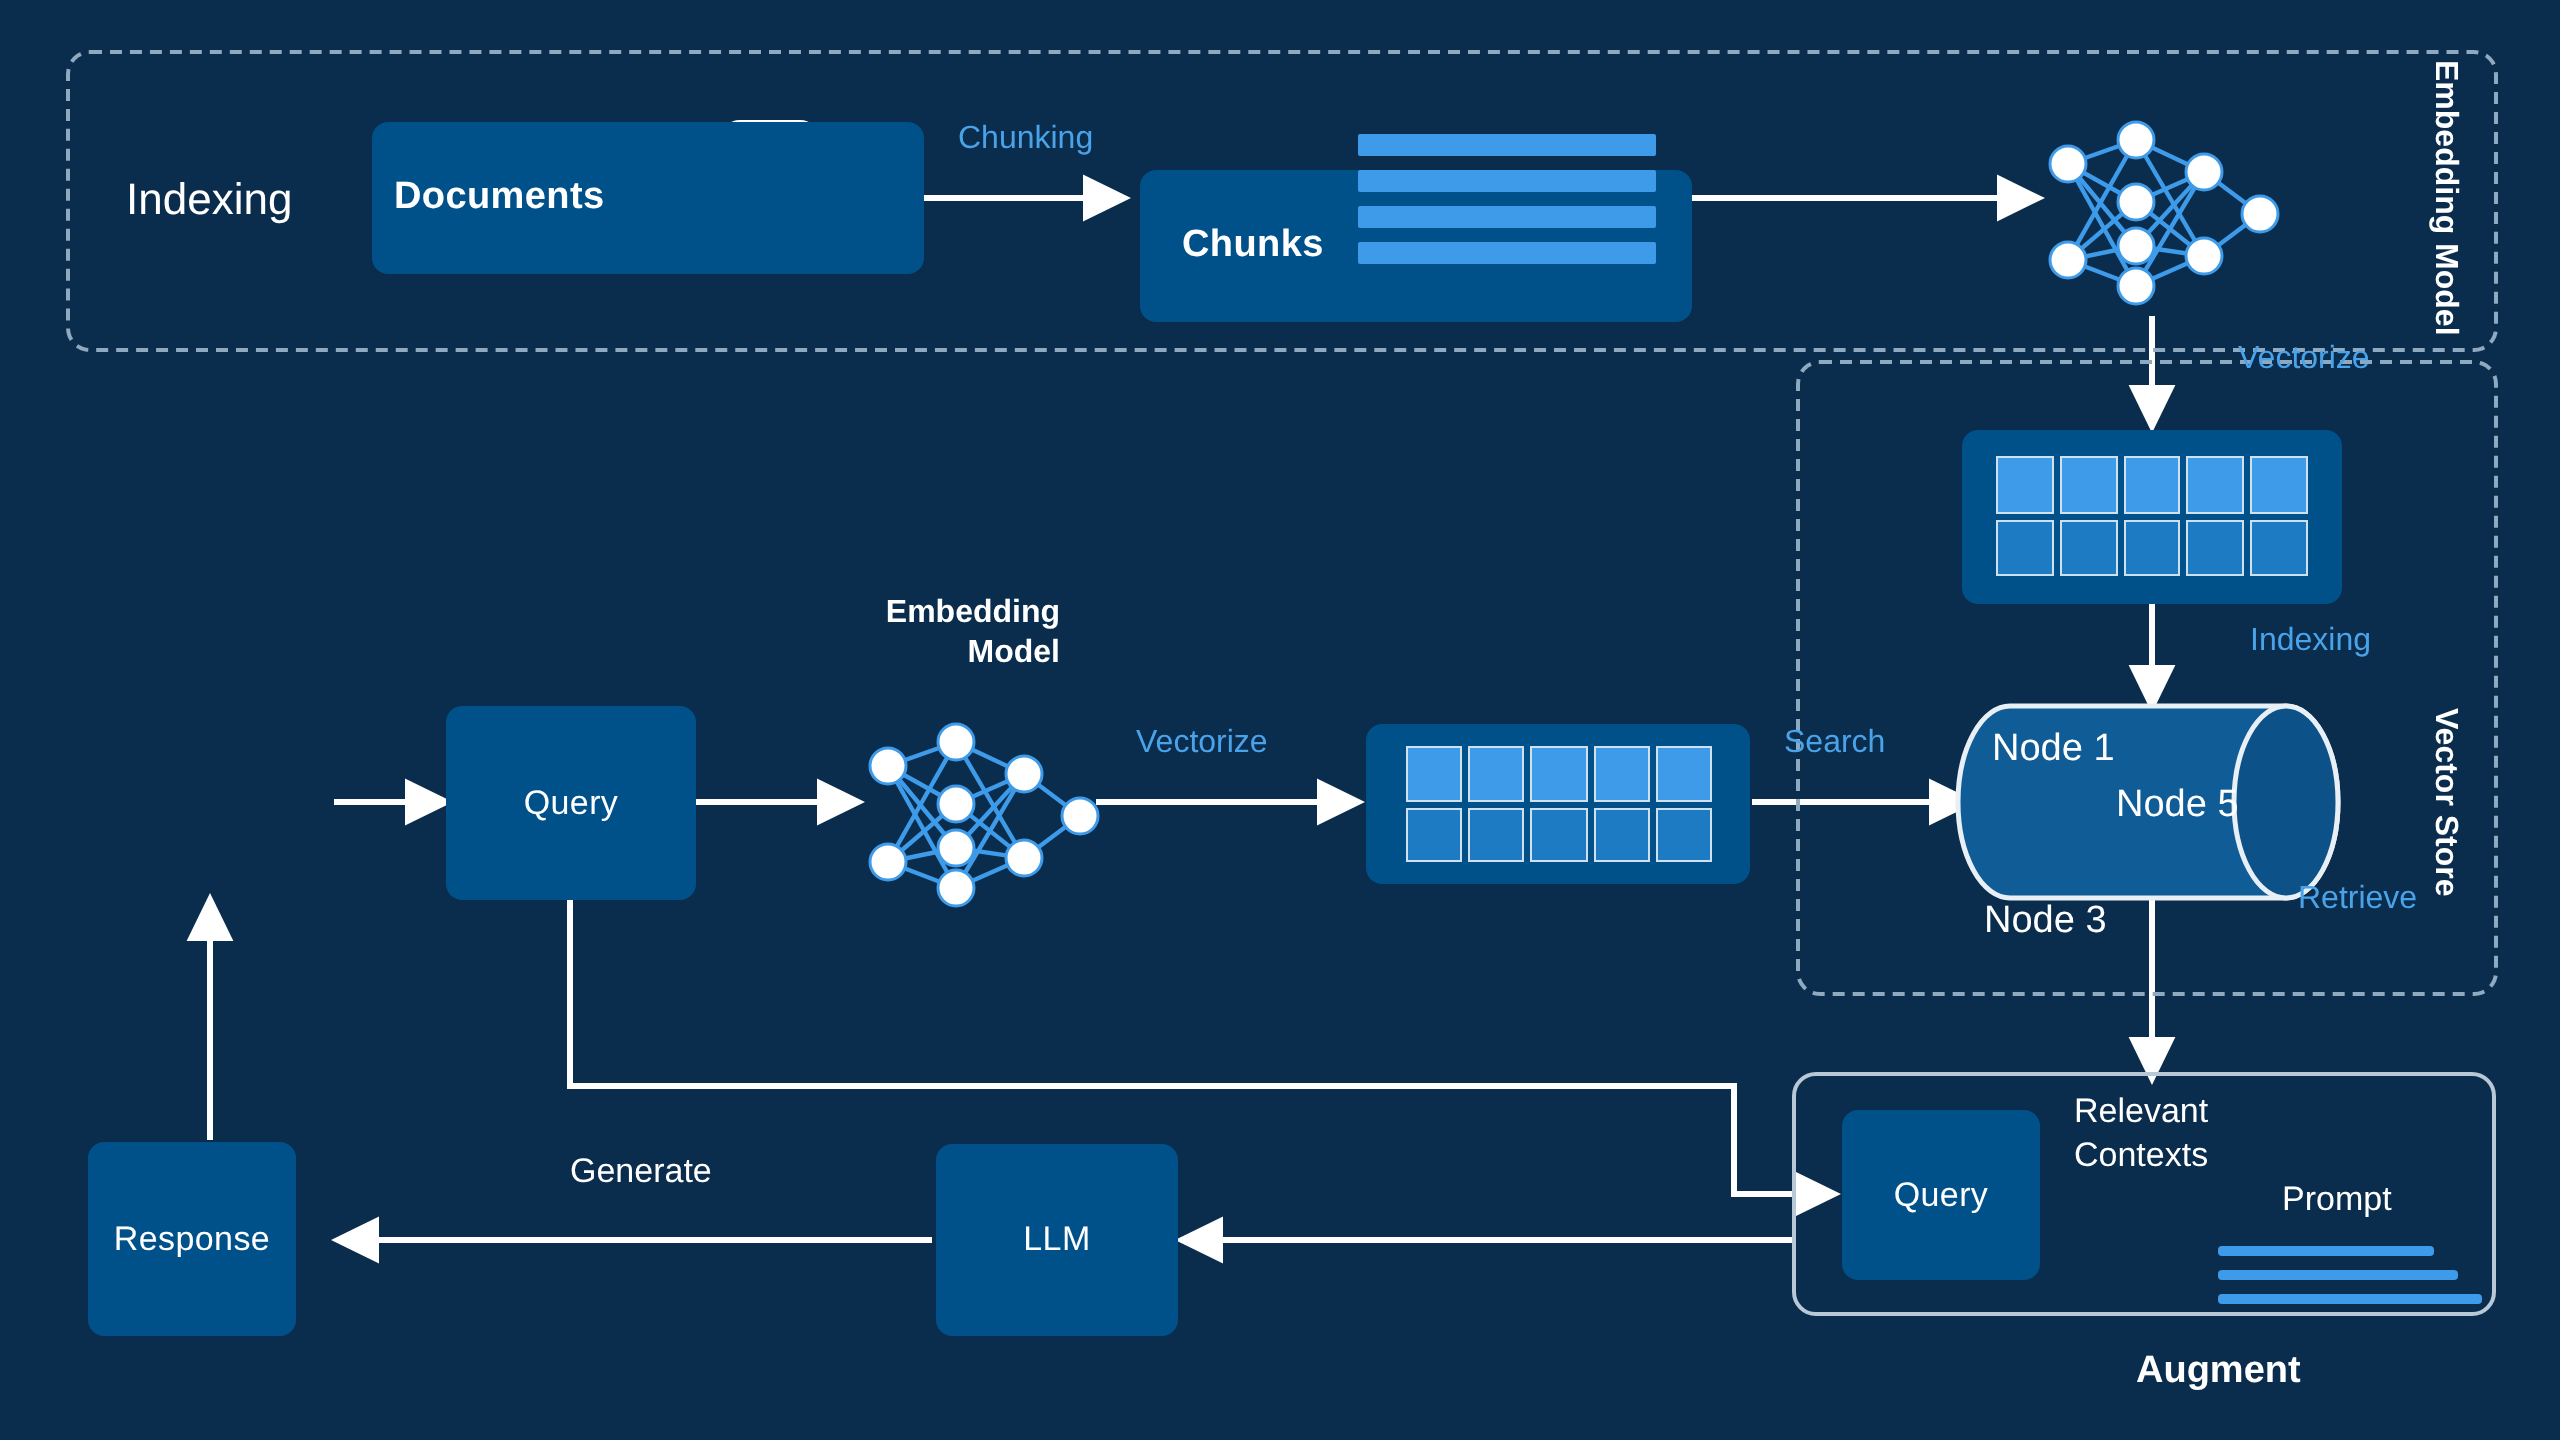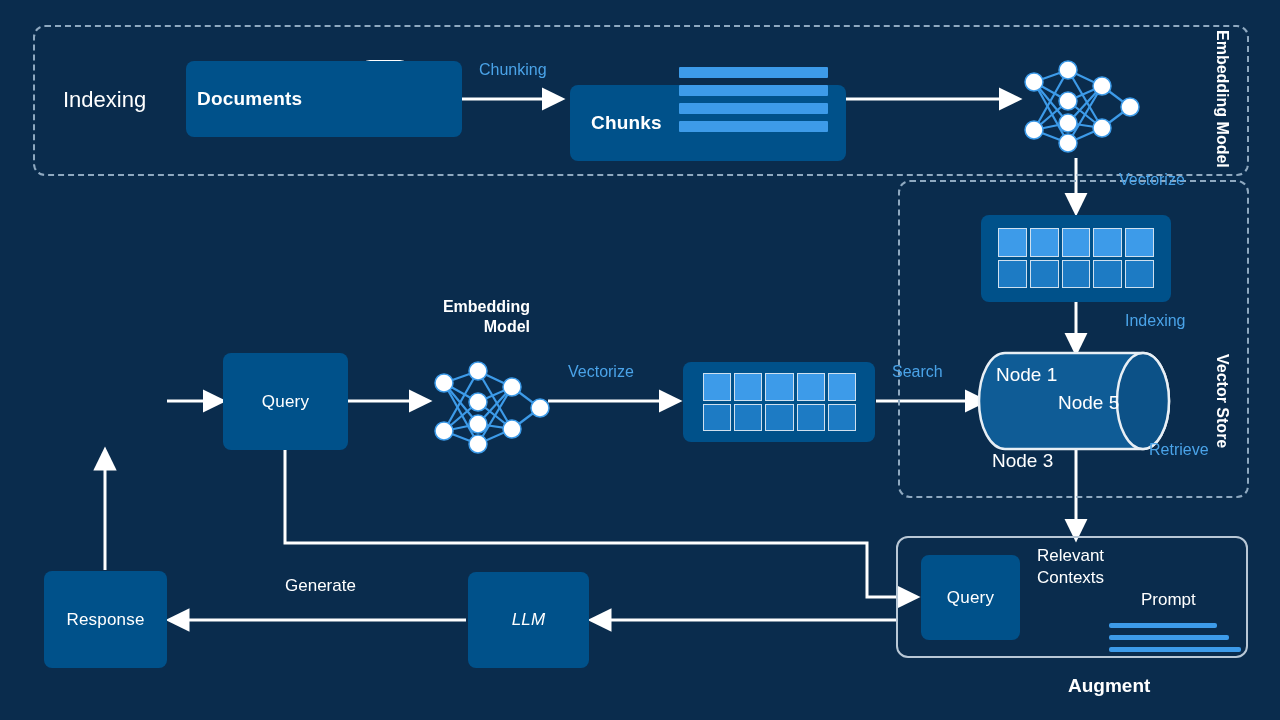--- a/index.html
+++ b/index.html
@@ -259,25 +259,25 @@
   </div>
   <div class="free-label" style="left:1037px;top:545px;font-size:17px;">Relevant
 Contexts</div>
   <div class="free-label" style="left:1141px;top:589px;font-size:17px;">Prompt</div>
   <div class="plines" style="left:1109px;top:623px;">
     <div class="pl" style="width:108px;"></div>
     <div class="pl" style="width:120px;"></div>
     <div class="pl" style="width:132px;"></div>
   </div>
 
-  <div class="node" style="left:468px;top:572px;width:121px;height:96px;font-style:italic;">
+  <div class="node" style="left:468px;top:572px;width:121px;height:96px;">
     <span class="lbl">LLM</span>
   </div>
 
-  <div class="node" style="left:44px;top:571px;width:123px;height:97px;">
+  <div class="node" style="left:44px;top:571px;width:104px;height:97px;">
     <span class="lbl">Response</span>
   </div>
 
   <div class="accent-label" style="left:479px;top:61px;">Chunking</div>
   <div class="accent-label" style="left:1119px;top:171px;">Vectorize</div>
   <div class="accent-label" style="left:1125px;top:312px;">Indexing</div>
   <div class="accent-label" style="left:1129px;top:441px;margin-left:20px;">Retrieve</div>
   <div class="accent-label" style="left:568px;top:363px;">Vectorize</div>
   <div class="accent-label" style="left:892px;top:363px;">Search</div>
   <div class="free-label" style="left:285px;top:575px;font-size:17px;">Generate</div>

